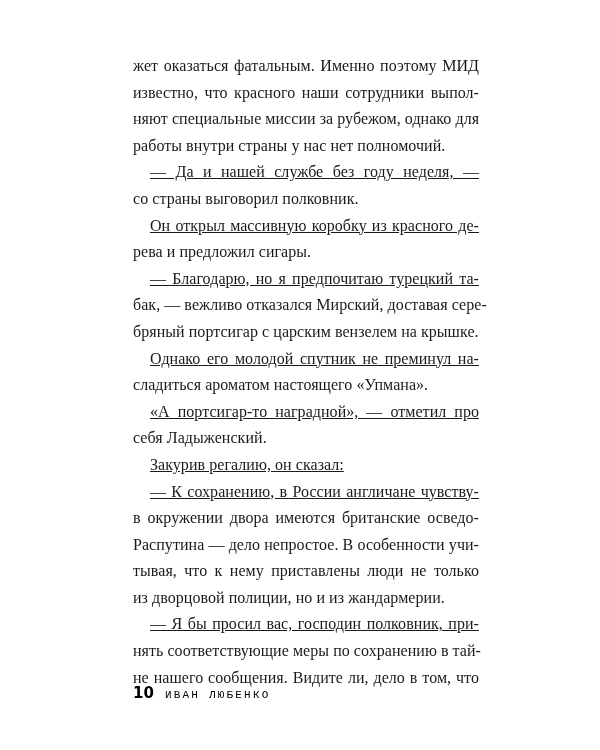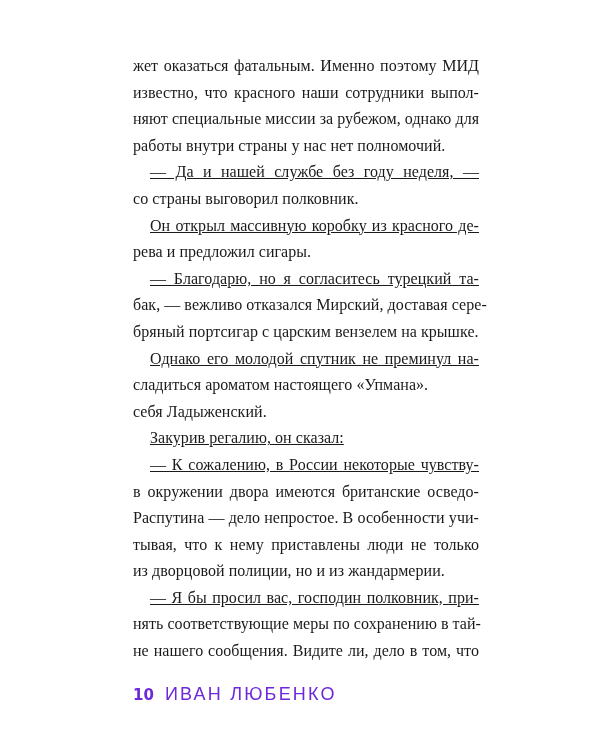--- a/index.html
+++ b/index.html
@@ -10,45 +10,46 @@
   .page { position: absolute; left: 133px; top: 53px; width: 346px; }
   .line {
     height: 26.6px; line-height: 26.6px; font-size: 16px;
     white-space: nowrap; text-align: justify; text-align-last: justify;
     font-family: "Liberation Serif", serif; letter-spacing: 0.05px;
   }
   .line.last { text-align-last: left; }
   .line.indent { padding-left: 17px; text-decoration: underline; }
   .footer {
     position: absolute; left: 133px; top: 684px; font-family: "Liberation Sans", sans-serif;
-    font-size: 13px; color: #6d28d9; display: flex; align-items: baseline;
+    font-size: 13px; color: #000000; display: flex; align-items: baseline;
   }
   .pagenum { font-family: "DejaVu Sans", sans-serif; font-weight: bold; font-size: 15px; margin-right: 11px; }
-  .author { letter-spacing: 2.2px; font-size: 18px; }
+  .author { letter-spacing: 2.2px; font-size: 11px; font-family: Liberation Mono, monospace; }
 </style>
 </head>
 <body>
 
 <div class="page" id="page-body">
     <div class="line">жет оказаться фатальным. Именно поэтому МИД</div>
     <div class="line">известно, что красного наши сотрудники выпол-</div>
     <div class="line">няют специальные миссии за рубежом, однако для</div>
     <div class="line last">работы внутри страны у нас нет полномочий.</div>
     <div class="line indent">— Да и нашей службе без году неделя, —</div>
     <div class="line last">со страны выговорил полковник.</div>
     <div class="line indent">Он открыл массивную коробку из красного де-</div>
     <div class="line last">рева и предложил сигары.</div>
-    <div class="line indent">— Благодарю, но я согласитесь турецкий та-</div>
+    <div class="line indent">— Благодарю, но я предпочитаю турецкий та-</div>
     <div class="line">бак, — вежливо отказался Мирский, доставая сере-</div>
     <div class="line last">бряный портсигар с царским вензелем на крышке.</div>
     <div class="line indent">Однако его молодой спутник не преминул на-</div>
     <div class="line last">сладиться ароматом настоящего «Упмана».</div>
+    <div class="line indent">«А портсигар-то наградной», — отметил про</div>
     <div class="line last">себя Ладыженский.</div>
     <div class="line indent last">Закурив регалию, он сказал:</div>
-    <div class="line indent">— К сожалению, в России некоторые чувству-</div>
+    <div class="line indent">— К сохранению, в России англичане чувству-</div>
     <div class="line">в окружении двора имеются британские осведо-</div>
     <div class="line">Распутина — дело непростое. В особенности учи-</div>
     <div class="line">тывая, что к нему приставлены люди не только</div>
     <div class="line last">из дворцовой полиции, но и из жандармерии.</div>
     <div class="line indent">— Я бы просил вас, господин полковник, при-</div>
     <div class="line">нять соответствующие меры по сохранению в тай-</div>
     <div class="line">не нашего сообщения. Видите ли, дело в том, что</div>
   </div>
 
 <div class="footer">

